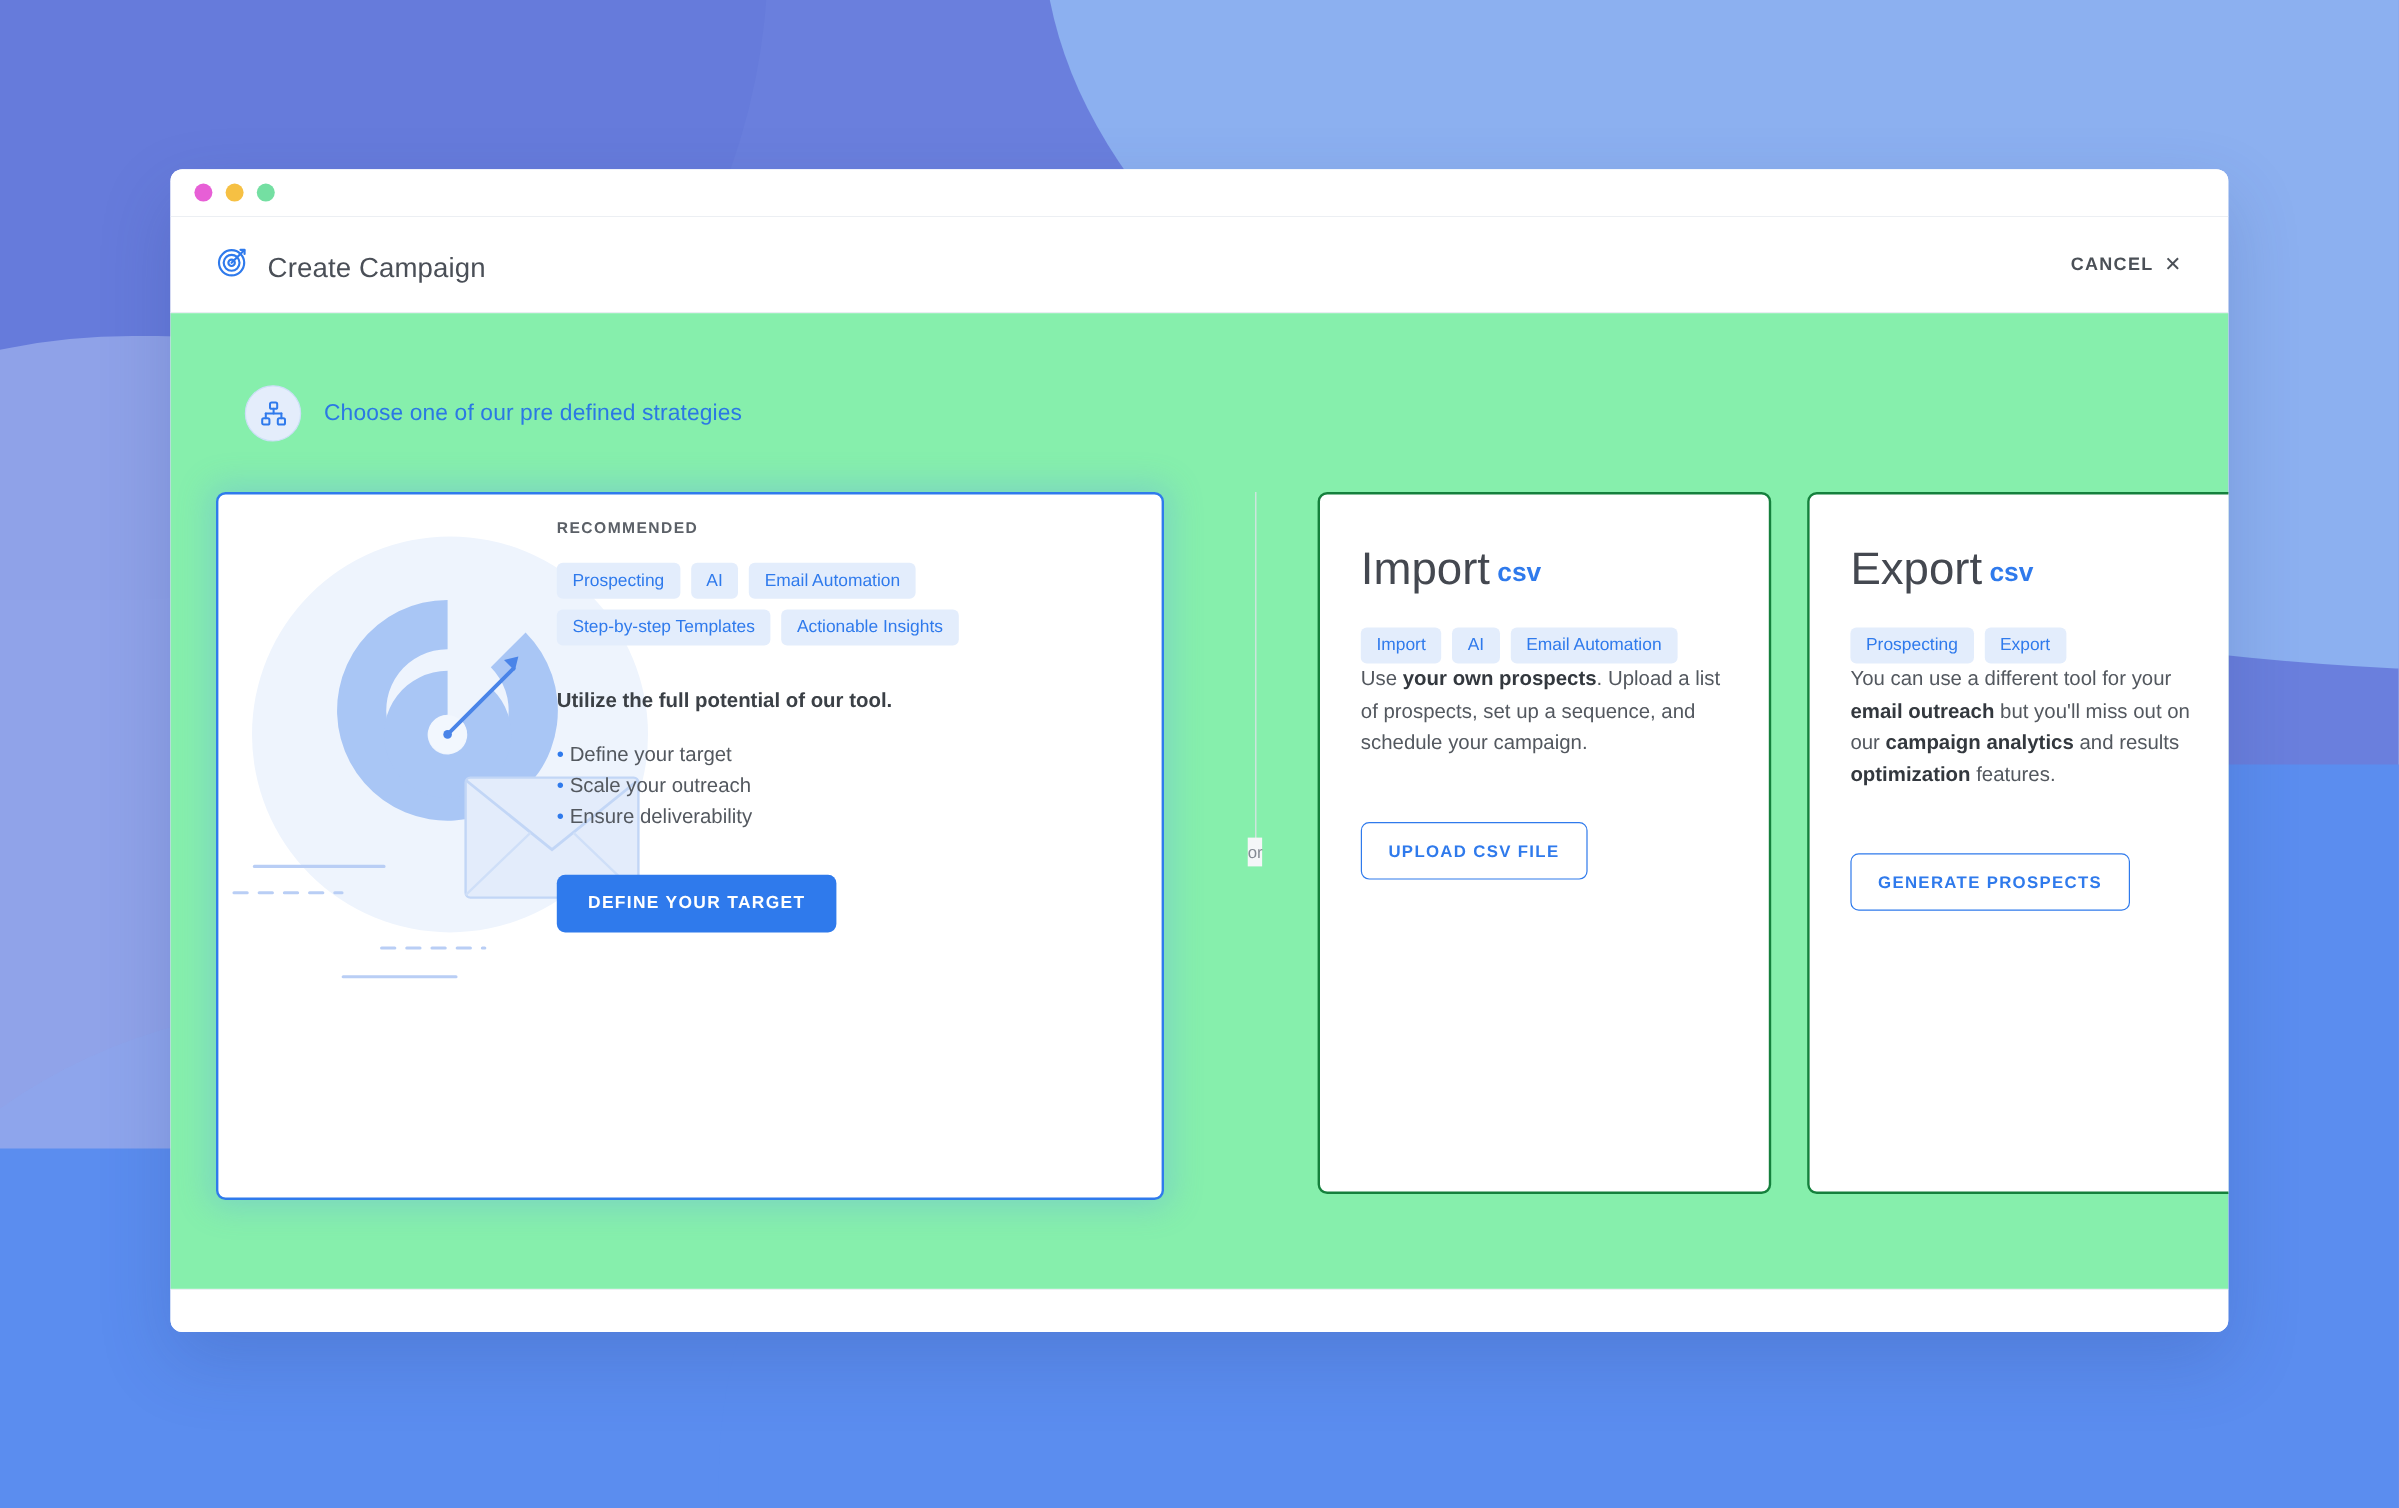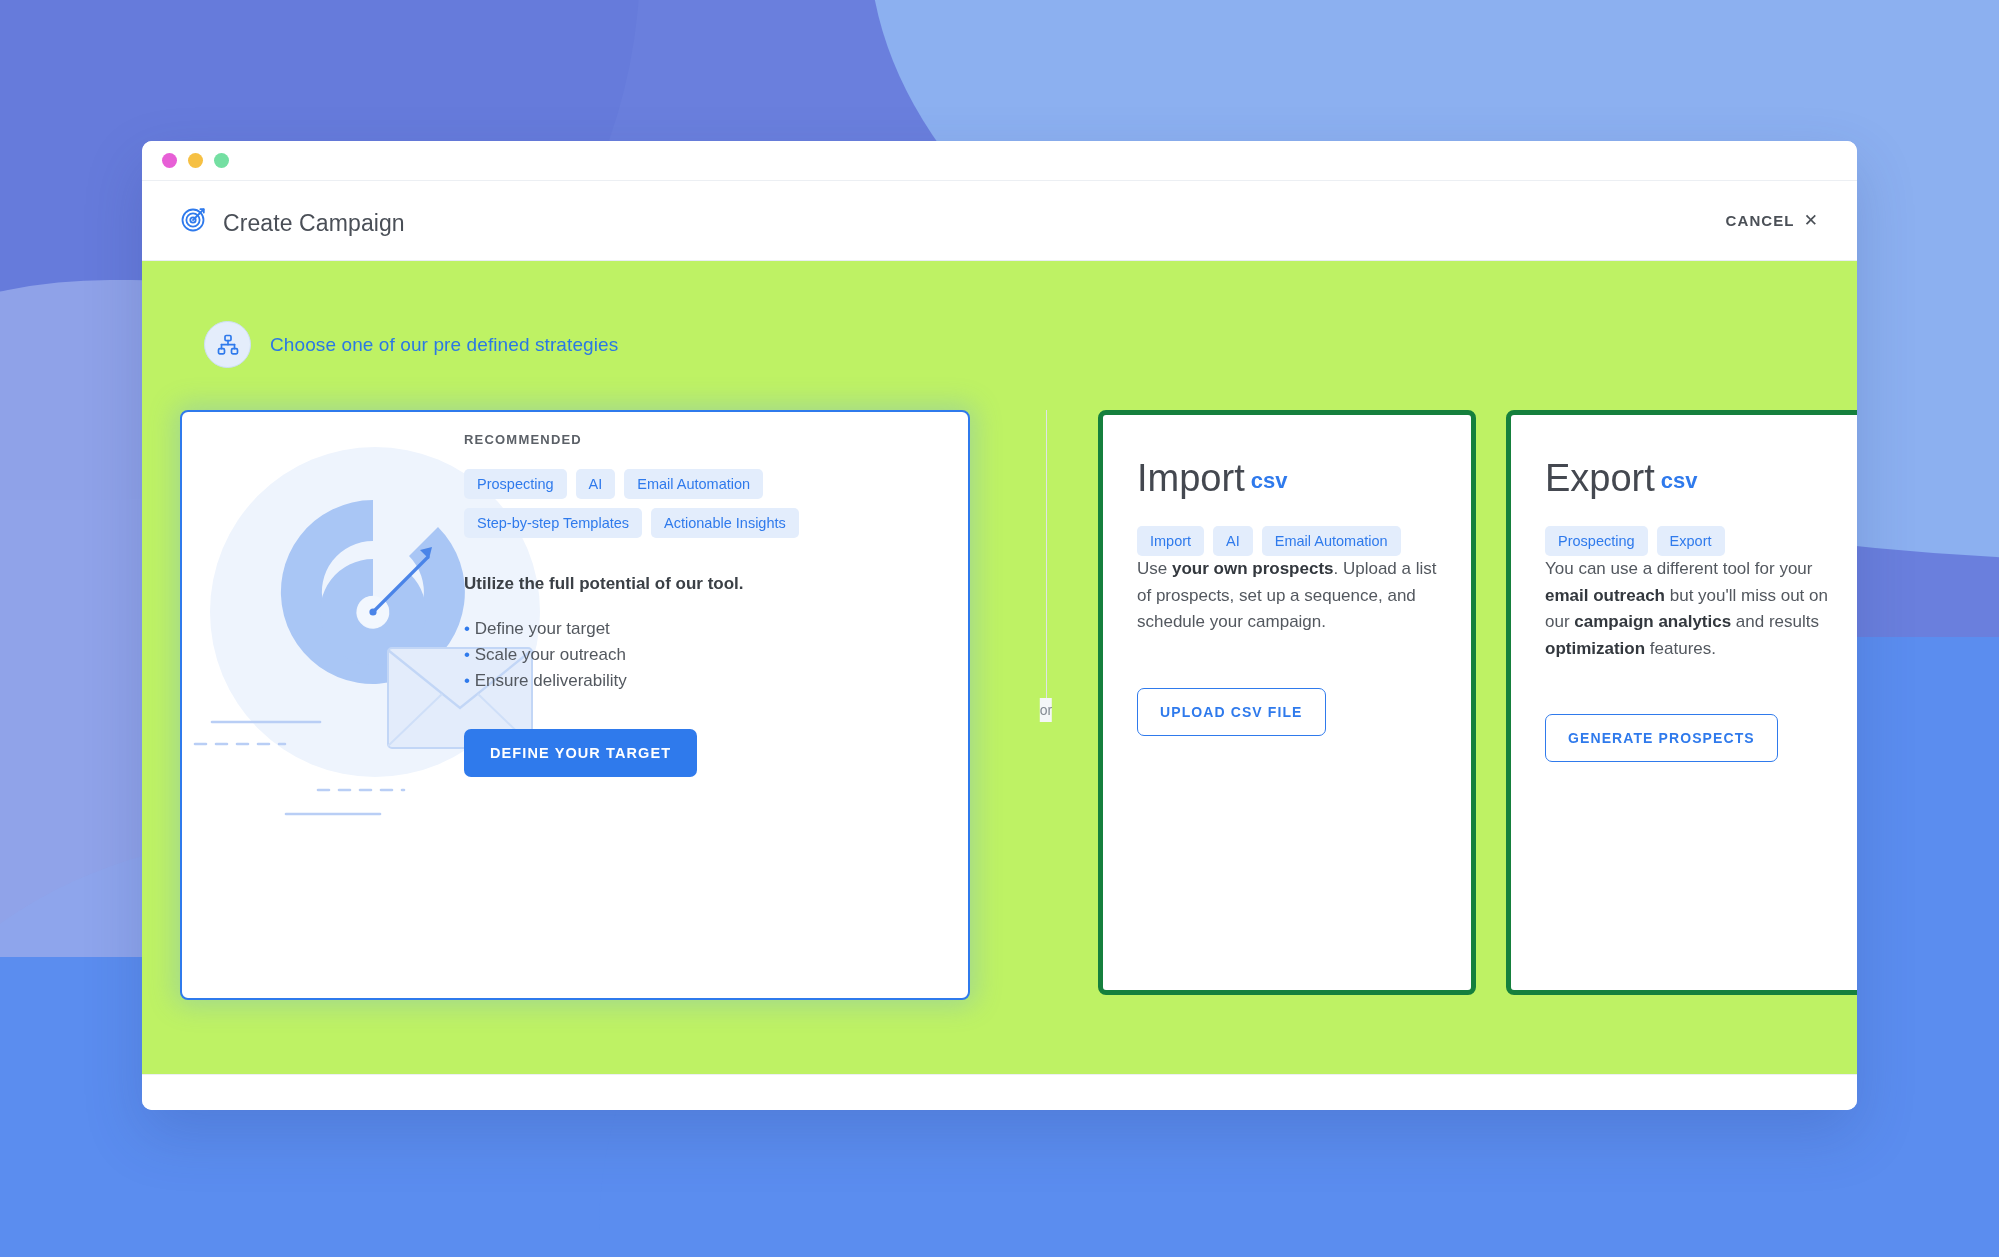--- a/index.html
+++ b/index.html
@@ -119,21 +119,21 @@
     cursor: pointer;
     background: none;
     border: none;
     font-family: inherit;
   }
   #cancel-x { font-size: 17px; font-weight: normal; }
 
   
   #app-body {
     flex: 1 1 auto;
-    background: #bef264;
+    background: #86efac;
     position: relative;
     padding: 60px 38px 0 38px;
   }
 
   
   #strategy-prompt {
     display: flex;
     align-items: center;
     gap: 19px;
     margin-left: 24px;
@@ -268,21 +268,21 @@
     position: absolute;
     left: 50%; top: 330px;
     width: 1px; height: 0px;
     background: #dfe3e9;
   }
 
   
   .card-side {
     width: 378px;
     height: 585px;
-    border: 5px solid #15803d;
+    border: 2px solid #15803d;
     padding: 42px 34px 0 34px;
     flex: 0 0 auto;
   }
   #card-import { margin-right: 30px; }
 
   .side-title {
     font-size: 38px;
     font-weight: 300;
     color: #444850;
     margin-bottom: 26px;

